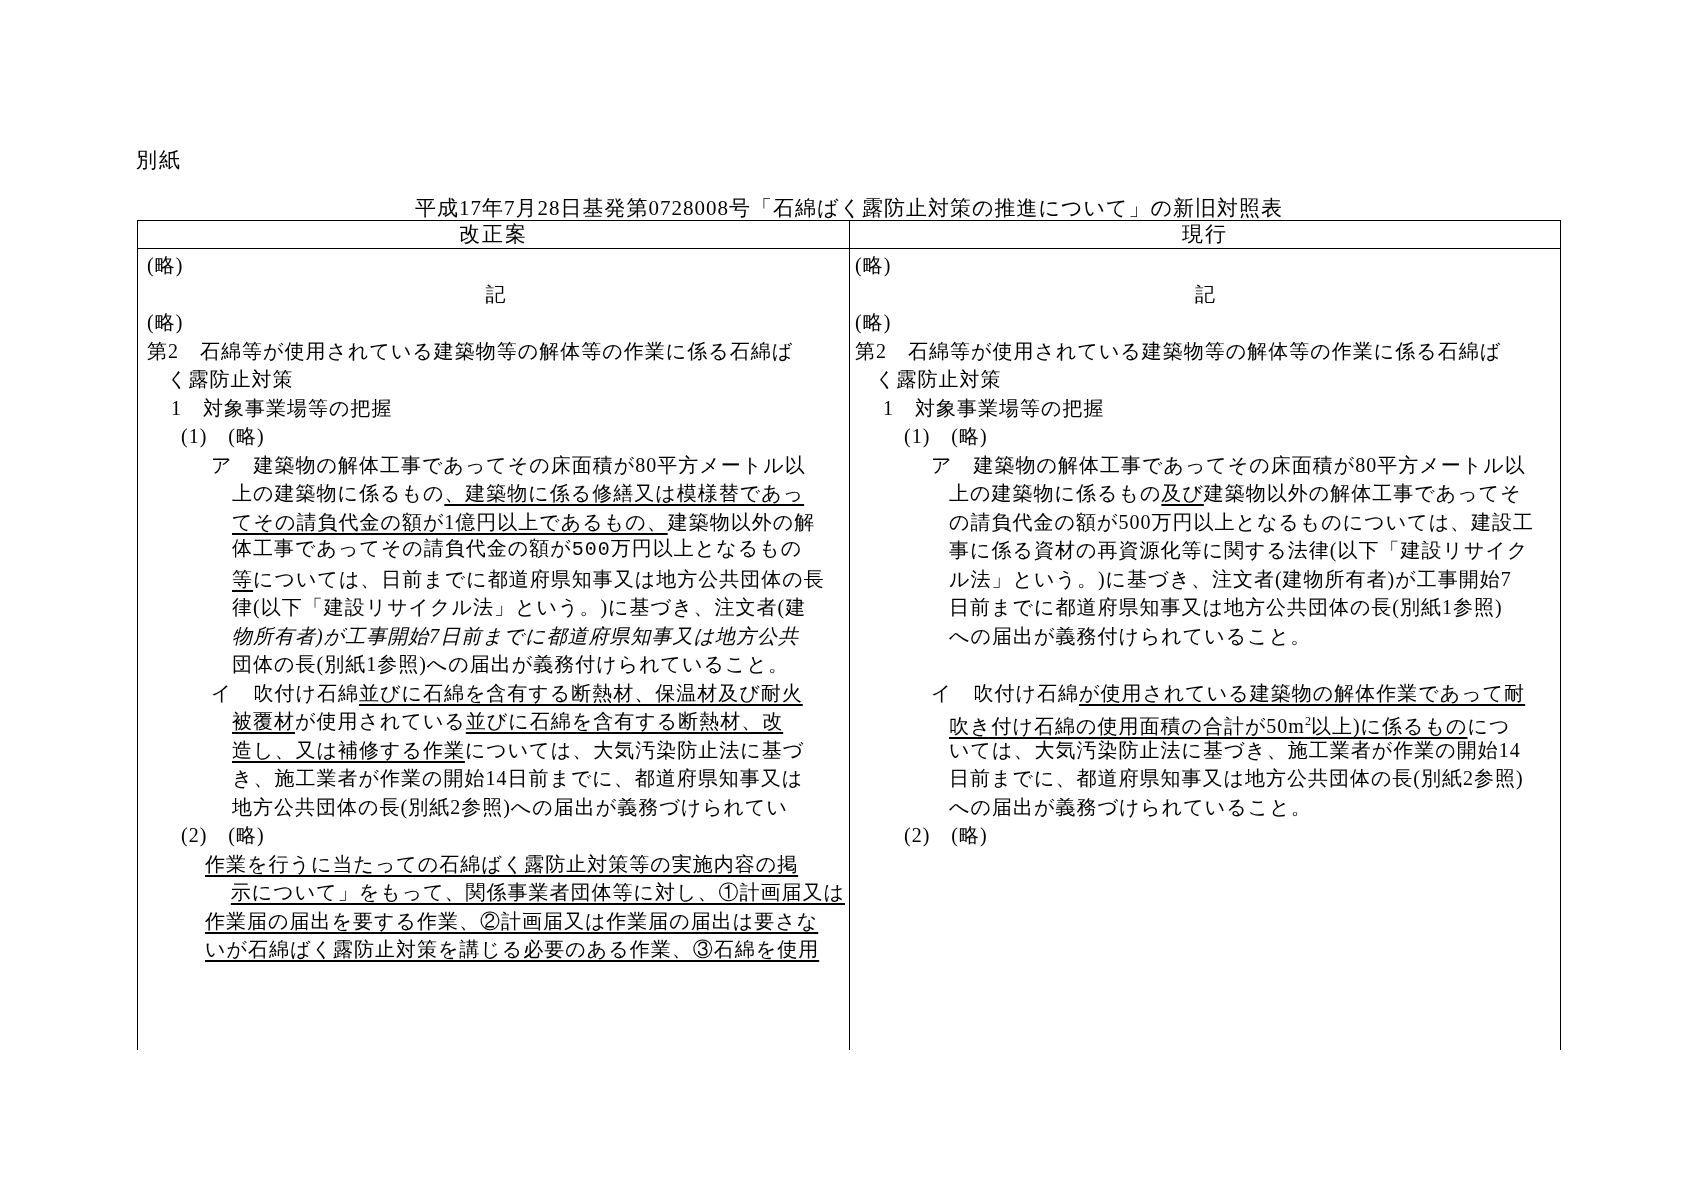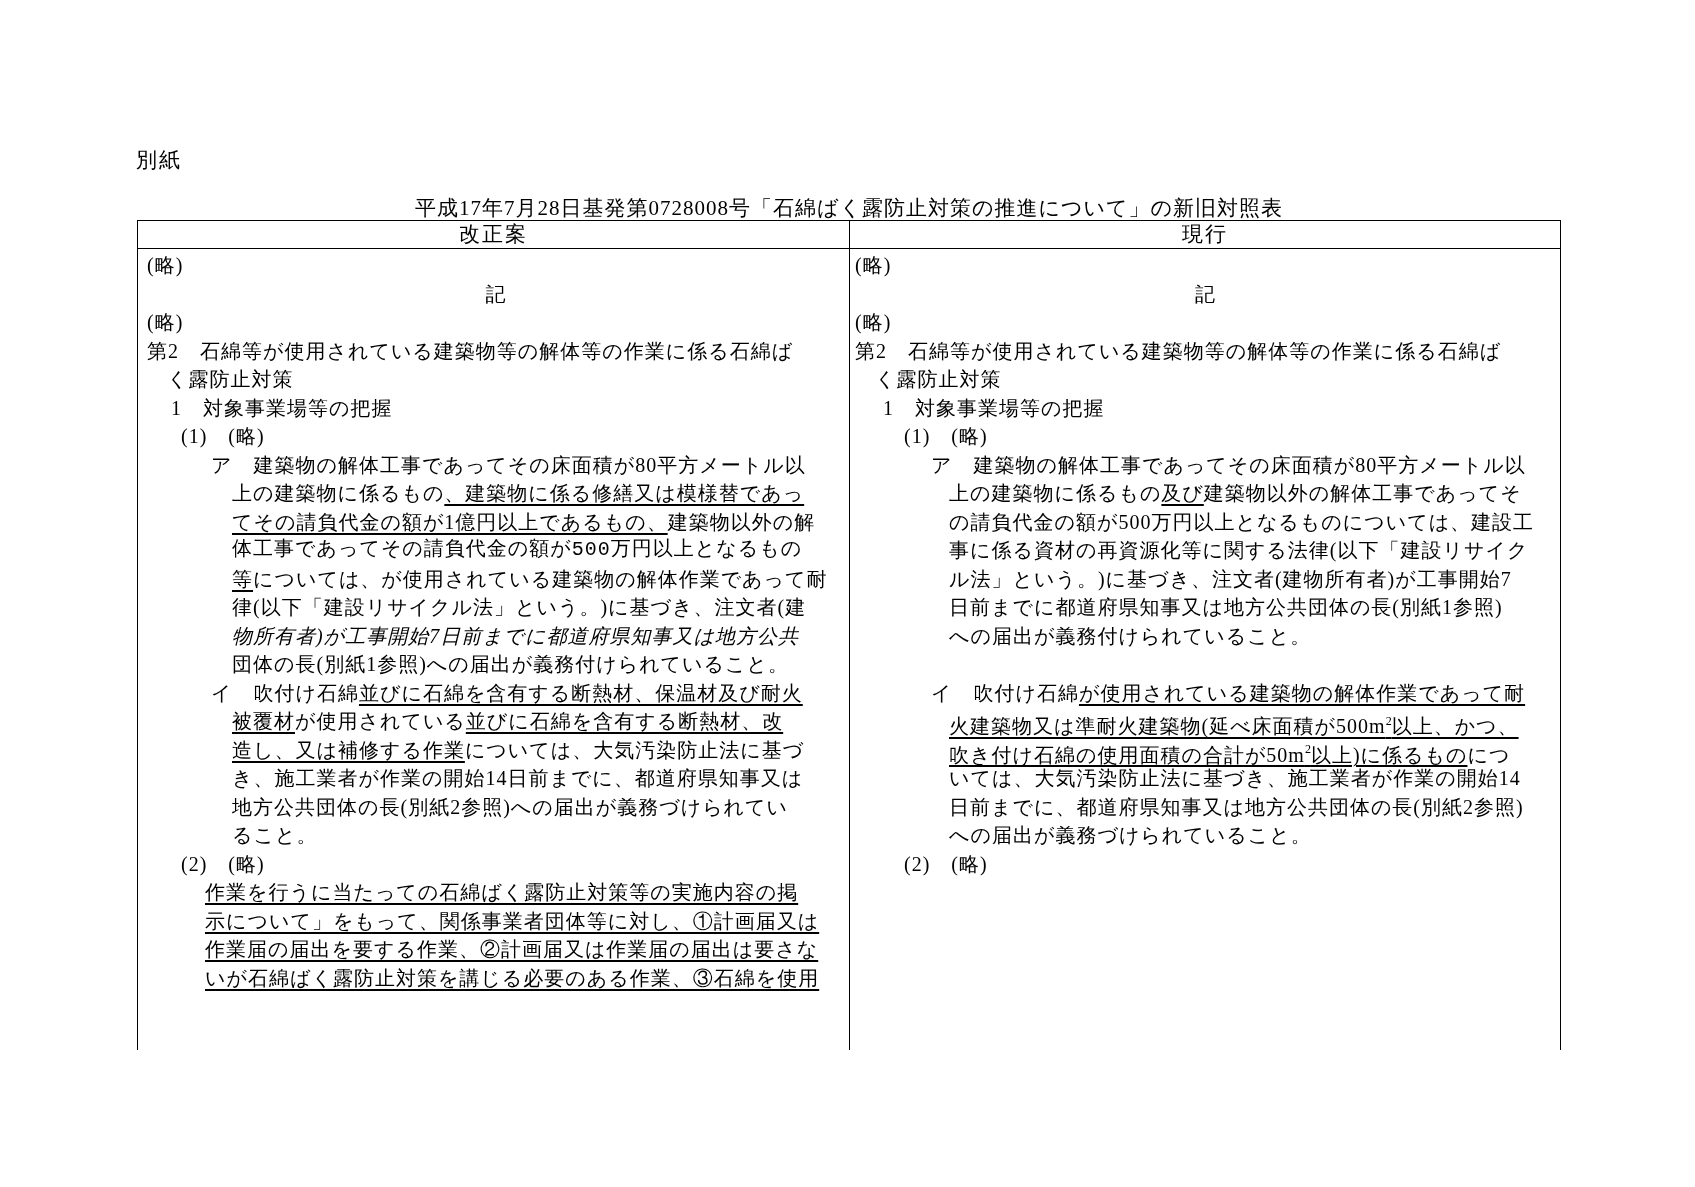--- a/index.html
+++ b/index.html
@@ -48,54 +48,52 @@
           <div class="tline center"><span>記</span></div>
           <div class="tline"><span>(略)</span></div>
           <div class="tline"><span>第2　石綿等が使用されている建築物等の解体等の作業に係る石綿ば</span></div>
           <div class="tline" style="padding-left: 20px;"><span>く露防止対策</span></div>
           <div class="tline" style="padding-left: 24px;"><span>1　対象事業場等の把握</span></div>
           <div class="tline" style="padding-left: 34px;"><span>(1)　(略)</span></div>
           <div class="tline" style="padding-left: 64px;"><span>ア　建築物の解体工事であってその床面積が80平方メートル以</span></div>
           <div class="tline" style="padding-left: 85px;"><span>上の建築物に係るもの</span><span class="u">、建築物に係る修繕又は模様替であっ</span></div>
           <div class="tline" style="padding-left: 85px;"><span class="u">てその請負代金の額が1億円以上であるもの、</span><span>建築物以外の解</span></div>
           <div class="tline" style="padding-left: 85px; font-family: Liberation Mono, monospace;"><span>体工事であってその請負代金の額が500万円以上となるもの</span></div>
-          <div class="tline" style="padding-left: 85px;"><span class="u">等</span><span>については、が使用されている建築物の解体作業であって耐</span></div>
+          <div class="tline" style="padding-left: 85px;"><span class="u">等</span><span>については、日前までに都道府県知事又は地方公共団体の長</span></div>
           <div class="tline" style="padding-left: 85px;"><span>律(以下「建設リサイクル法」という。)に基づき、注文者(建</span></div>
           <div class="tline" style="padding-left: 85px; font-style: italic;"><span>物所有者)が工事開始7日前までに都道府県知事又は地方公共</span></div>
           <div class="tline" style="padding-left: 85px;"><span>団体の長(別紙1参照)への届出が義務付けられていること。</span></div>
           <div class="tline" style="padding-left: 64px;"><span>イ　吹付け石綿</span><span class="u">並びに石綿を含有する断熱材、保温材及び耐火</span></div>
           <div class="tline" style="padding-left: 85px;"><span class="u">被覆材</span><span>が使用されている</span><span class="u">並びに石綿を含有する断熱材、改</span></div>
           <div class="tline" style="padding-left: 85px;"><span class="u">造し、又は補修する作業</span><span>については、大気汚染防止法に基づ</span></div>
           <div class="tline" style="padding-left: 85px;"><span>き、施工業者が作業の開始14日前までに、都道府県知事又は</span></div>
           <div class="tline" style="padding-left: 85px;"><span>地方公共団体の長(別紙2参照)への届出が義務づけられてい</span></div>
-          <div class="tline" style="padding-left: 85px;"><span>ること。</span></div>
           <div class="tline" style="padding-left: 34px;"><span>(2)　(略)</span></div>
           <div class="tline" style="padding-left: 58px;"><span class="u">作業を行うに当たっての石綿ばく露防止対策等の実施内容の掲</span></div>
-          <div class="tline" style="padding-left: 58px;"><span class="u">示について」をもって、関係事業者団体等に対し、①計画届又は</span></div>
+          <div class="tline" style="padding-left: 58px; text-align: right;"><span class="u">示について」をもって、関係事業者団体等に対し、①計画届又は</span></div>
           <div class="tline" style="padding-left: 58px;"><span class="u">作業届の届出を要する作業、②計画届又は作業届の届出は要さな</span></div>
           <div class="tline" style="padding-left: 58px;"><span class="u">いが石綿ばく露防止対策を講じる必要のある作業、③石綿を使用</span></div>
         </div>
       <div class="cell cell-right">
           <div class="tline"><span>(略)</span></div>
           <div class="tline center"><span>記</span></div>
           <div class="tline"><span>(略)</span></div>
           <div class="tline"><span>第2　石綿等が使用されている建築物等の解体等の作業に係る石綿ば</span></div>
           <div class="tline" style="padding-left: 20px;"><span>く露防止対策</span></div>
           <div class="tline" style="padding-left: 28px;"><span>1　対象事業場等の把握</span></div>
           <div class="tline" style="padding-left: 49px;"><span>(1)　(略)</span></div>
           <div class="tline" style="padding-left: 76px;"><span>ア　建築物の解体工事であってその床面積が80平方メートル以</span></div>
           <div class="tline" style="padding-left: 94px;"><span>上の建築物に係るもの</span><span class="u">及び</span><span>建築物以外の解体工事であってそ</span></div>
           <div class="tline" style="padding-left: 94px;"><span>の請負代金の額が500万円以上となるものについては、建設工</span></div>
           <div class="tline" style="padding-left: 94px;"><span>事に係る資材の再資源化等に関する法律(以下「建設リサイク</span></div>
           <div class="tline" style="padding-left: 94px;"><span>ル法」という。)に基づき、注文者(建物所有者)が工事開始7</span></div>
           <div class="tline" style="padding-left: 94px;"><span>日前までに都道府県知事又は地方公共団体の長(別紙1参照)</span></div>
           <div class="tline" style="padding-left: 94px;"><span>への届出が義務付けられていること。</span></div>
           <div class="tline">&nbsp;</div>
           <div class="tline" style="padding-left: 76px;"><span>イ　吹付け石綿</span><span class="u">が使用されている建築物の解体作業であって耐</span></div>
-          <div class="tline" style="padding-left: 94px;"><span class="u">火建築物又は準耐火建築物(延べ床面積が500m</span><span class="u"><span class="sup">2</span></span><span class="u">以上、かつ、</span></div>
           <div class="tline" style="padding-left: 94px;"><span class="u">吹き付け石綿の使用面積の合計が50m</span><span class="u"><span class="sup">2</span></span><span class="u">以上)に係るもの</span><span>につ</span></div>
           <div class="tline" style="padding-left: 94px;"><span>いては、大気汚染防止法に基づき、施工業者が作業の開始14</span></div>
           <div class="tline" style="padding-left: 94px;"><span>日前までに、都道府県知事又は地方公共団体の長(別紙2参照)</span></div>
           <div class="tline" style="padding-left: 94px;"><span>への届出が義務づけられていること。</span></div>
           <div class="tline" style="padding-left: 49px;"><span>(2)　(略)</span></div>
         </div>
     </div>
   </div>
 
 </div>

